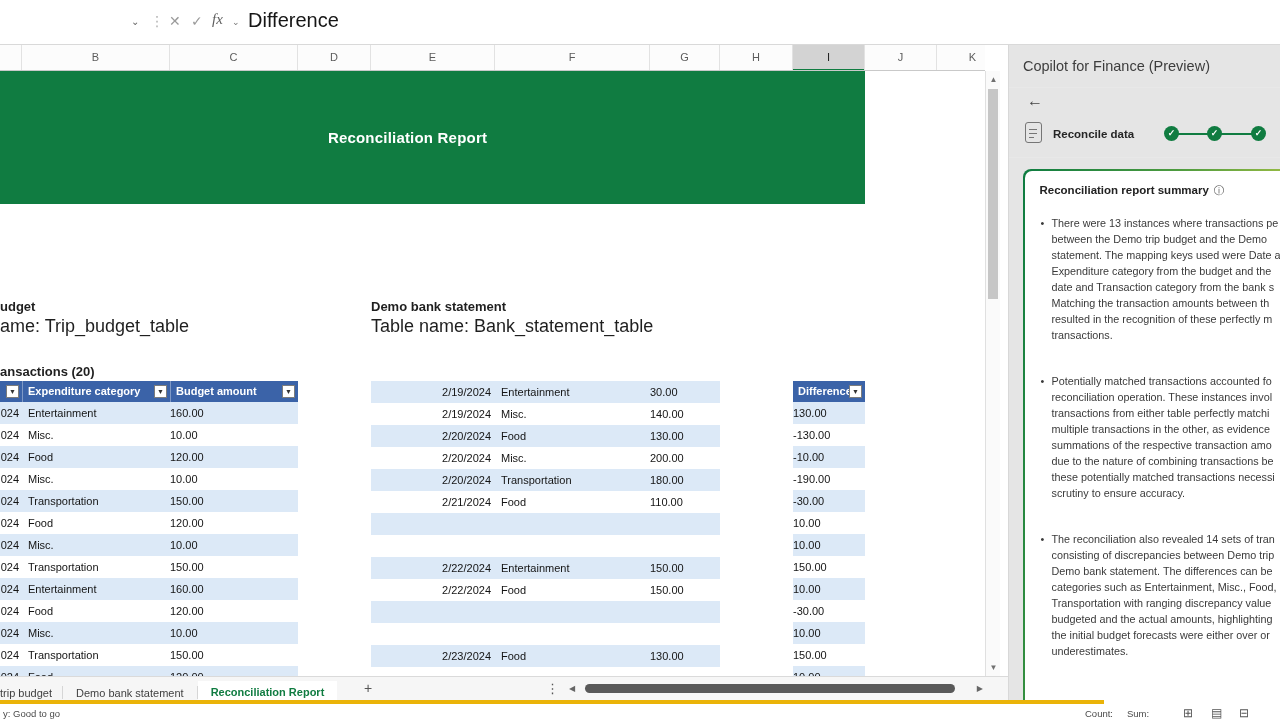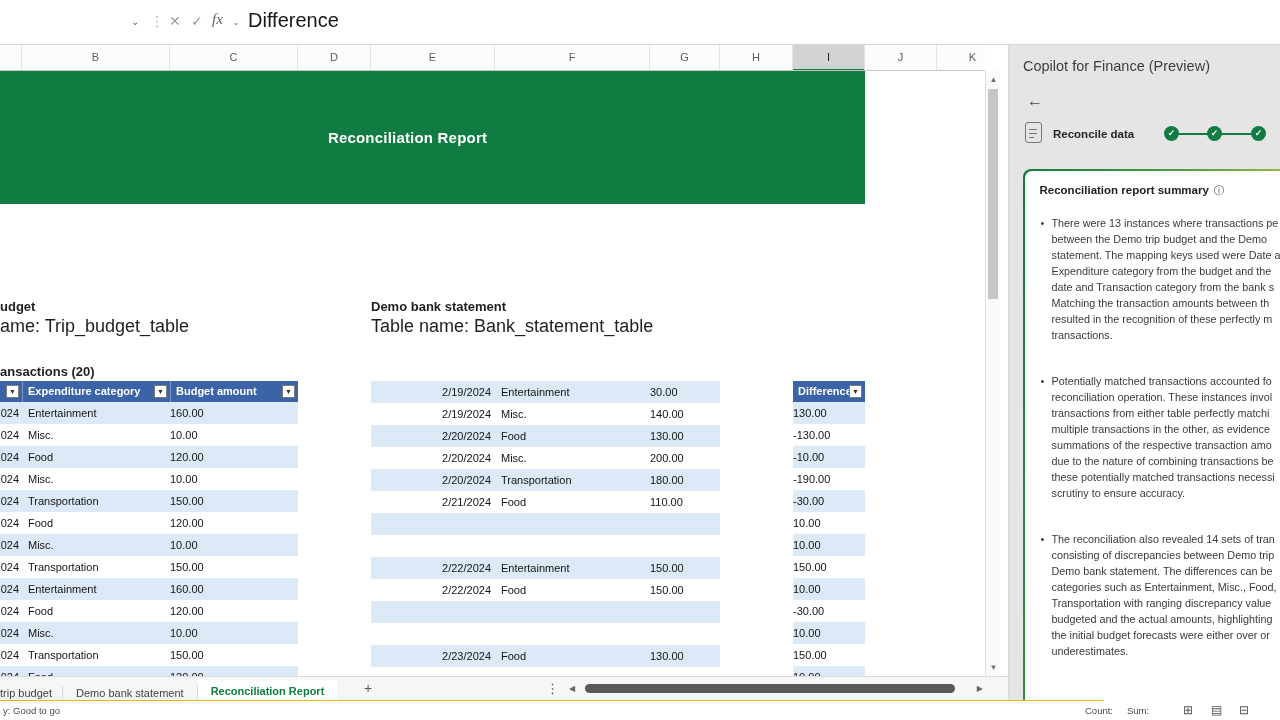--- a/index.html
+++ b/index.html
@@ -58,35 +58,35 @@
 
   
   #vscroll{left:985px;top:71px;width:15px;height:605px;background:#fafafa;border-left:1px solid #e0e0e0}
   .vs-arrow{position:absolute;left:0;width:15px;text-align:center;font-size:8px;color:#707070}
   #vs-up{top:4px}
   #vs-down{bottom:4px}
   #vs-thumb{position:absolute;left:2px;top:18px;width:10px;height:210px;background:#c6c6c6}
 
   
   #tabbar{left:0;top:676px;width:1008px;height:24px;background:#f6f6f6;border-top:1px solid #dadada}
-  #tabs-flex{position:absolute;left:0;top:4px;height:23px;display:flex;align-items:flex-end}
+  #tabs-flex{position:absolute;left:0;top:4px;height:23px;display:flex;align-items:center}
   .tab{padding:0 13px;line-height:22px;font-size:11px;color:#3f3f3f;white-space:nowrap}
   .tab.active{background:#fff;color:#107C41;font-weight:700;border-bottom:2px solid #107C41}
   .tab.clip-tab{width:62px;overflow:hidden;padding:0}
   .tab-div{width:1px;background:#d6d6d6;height:13px;align-self:center}
   #add-sheet{position:absolute;left:356px;top:0;width:24px;line-height:23px;text-align:center;font-size:14px;color:#555}
   #tab-more{position:absolute;left:546px;top:4px;font-size:13px;color:#555}
   #hscroll{position:absolute;left:565px;top:0;width:420px;height:23px}
   .hs-arrow{position:absolute;top:7px;font-size:8px;color:#666}
   #hs-left{left:4px}
   #hs-right{right:2px}
   #hs-thumb{position:absolute;left:20px;top:7px;width:370px;height:9px;background:#595959;border-radius:5px}
 
   
-  #statusbar{left:0;top:700px;width:1104px;height:20px;background:#fff;border-top:1px solid #eab308;
+  #statusbar{left:0;top:700px;width:1104px;height:20px;background:#fff;border-top:4px solid #eab308;
     font-size:9.5px;color:#4a4a4a}
   #sb-left{position:absolute;left:3px;top:0;line-height:19px;white-space:nowrap}
   #sb-count{position:absolute;left:1085px;top:0;line-height:19px}
   #sb-sum{position:absolute;left:1127px;top:0;line-height:19px}
   .sb-ico{position:absolute;top:2px;font-size:12px;color:#555}
   #sb-ico1{left:1183px}#sb-ico2{left:1211px}#sb-ico3{left:1239px}
 
   
   #copilot{left:1008px;top:45px;width:272px;height:655px;background:#e5e5e5;border-left:1px solid #d8d8d8;overflow:hidden}
   #cp-title{position:absolute;left:14px;top:13px;font-size:14.5px;color:#3d3d3d;white-space:nowrap}

